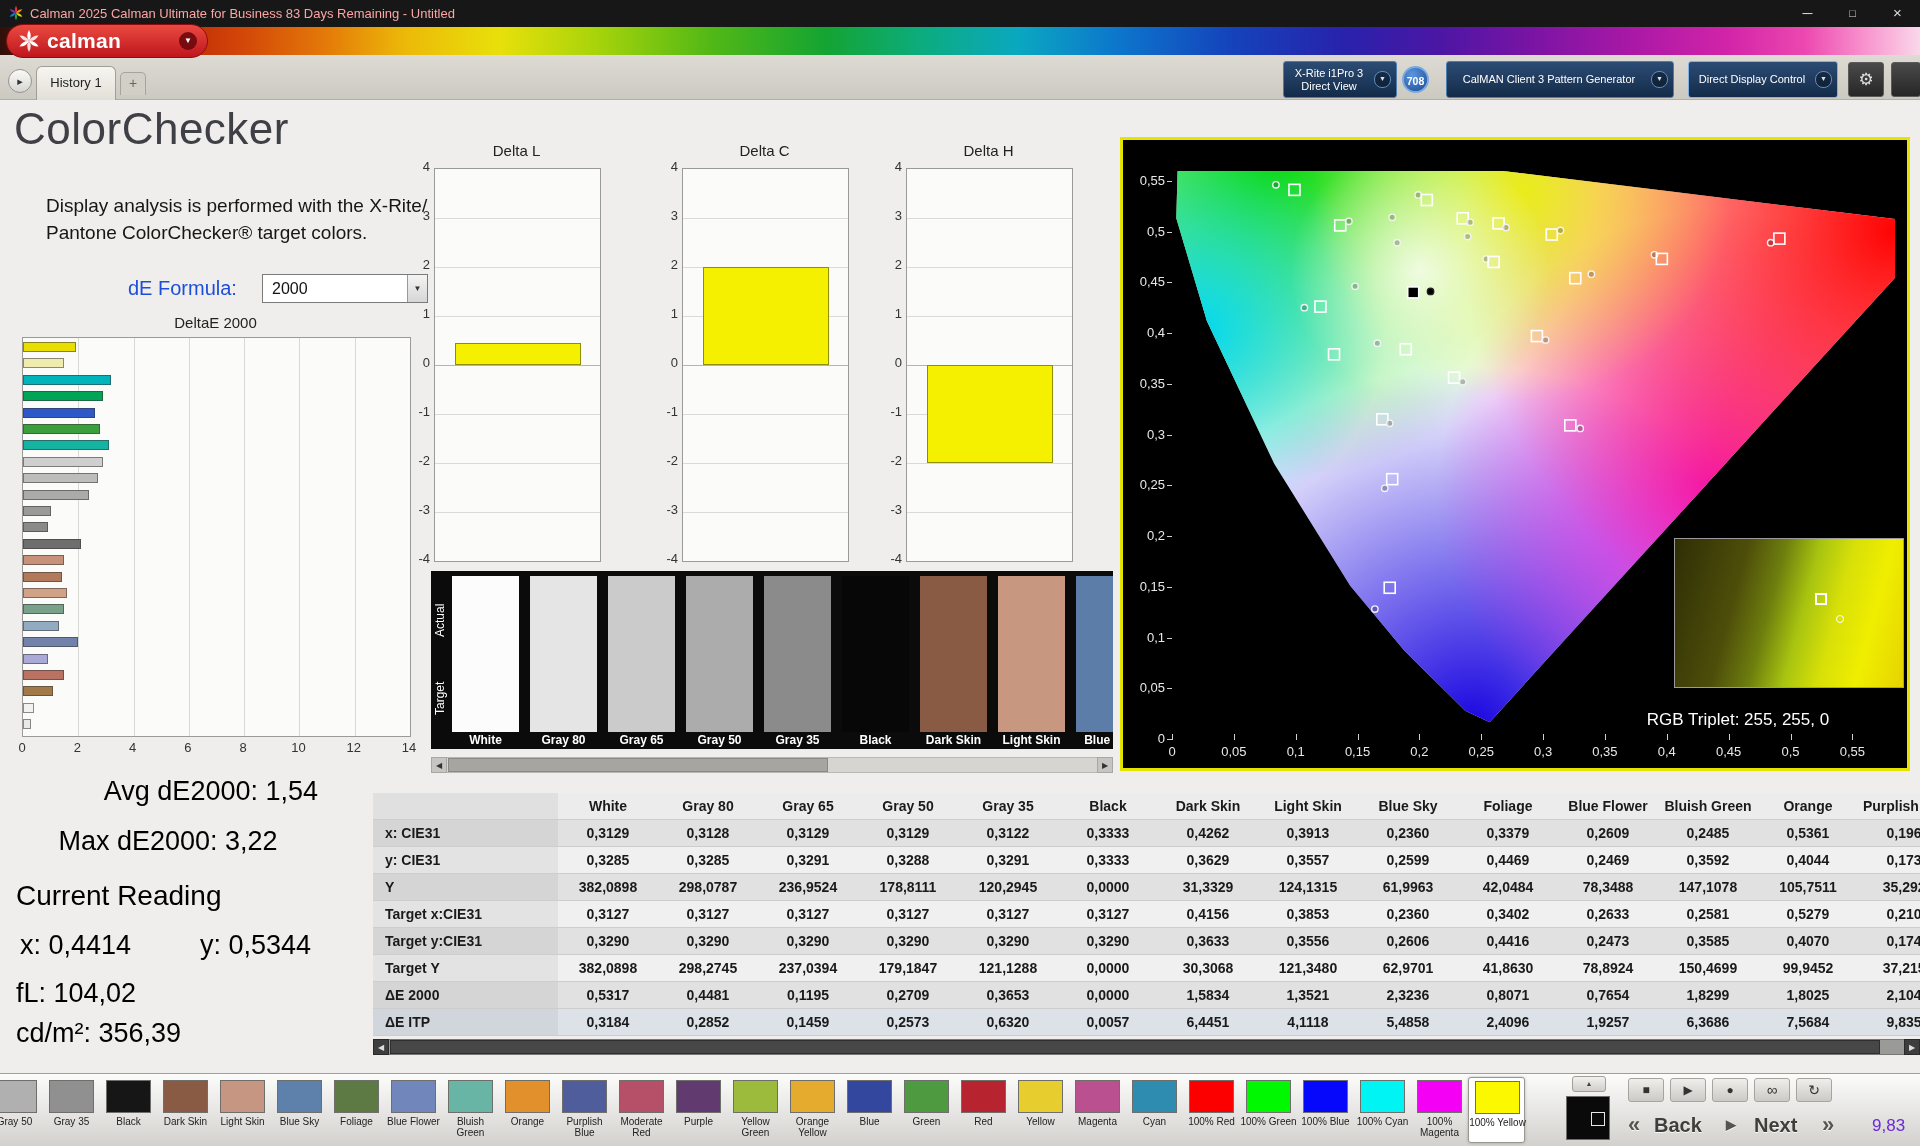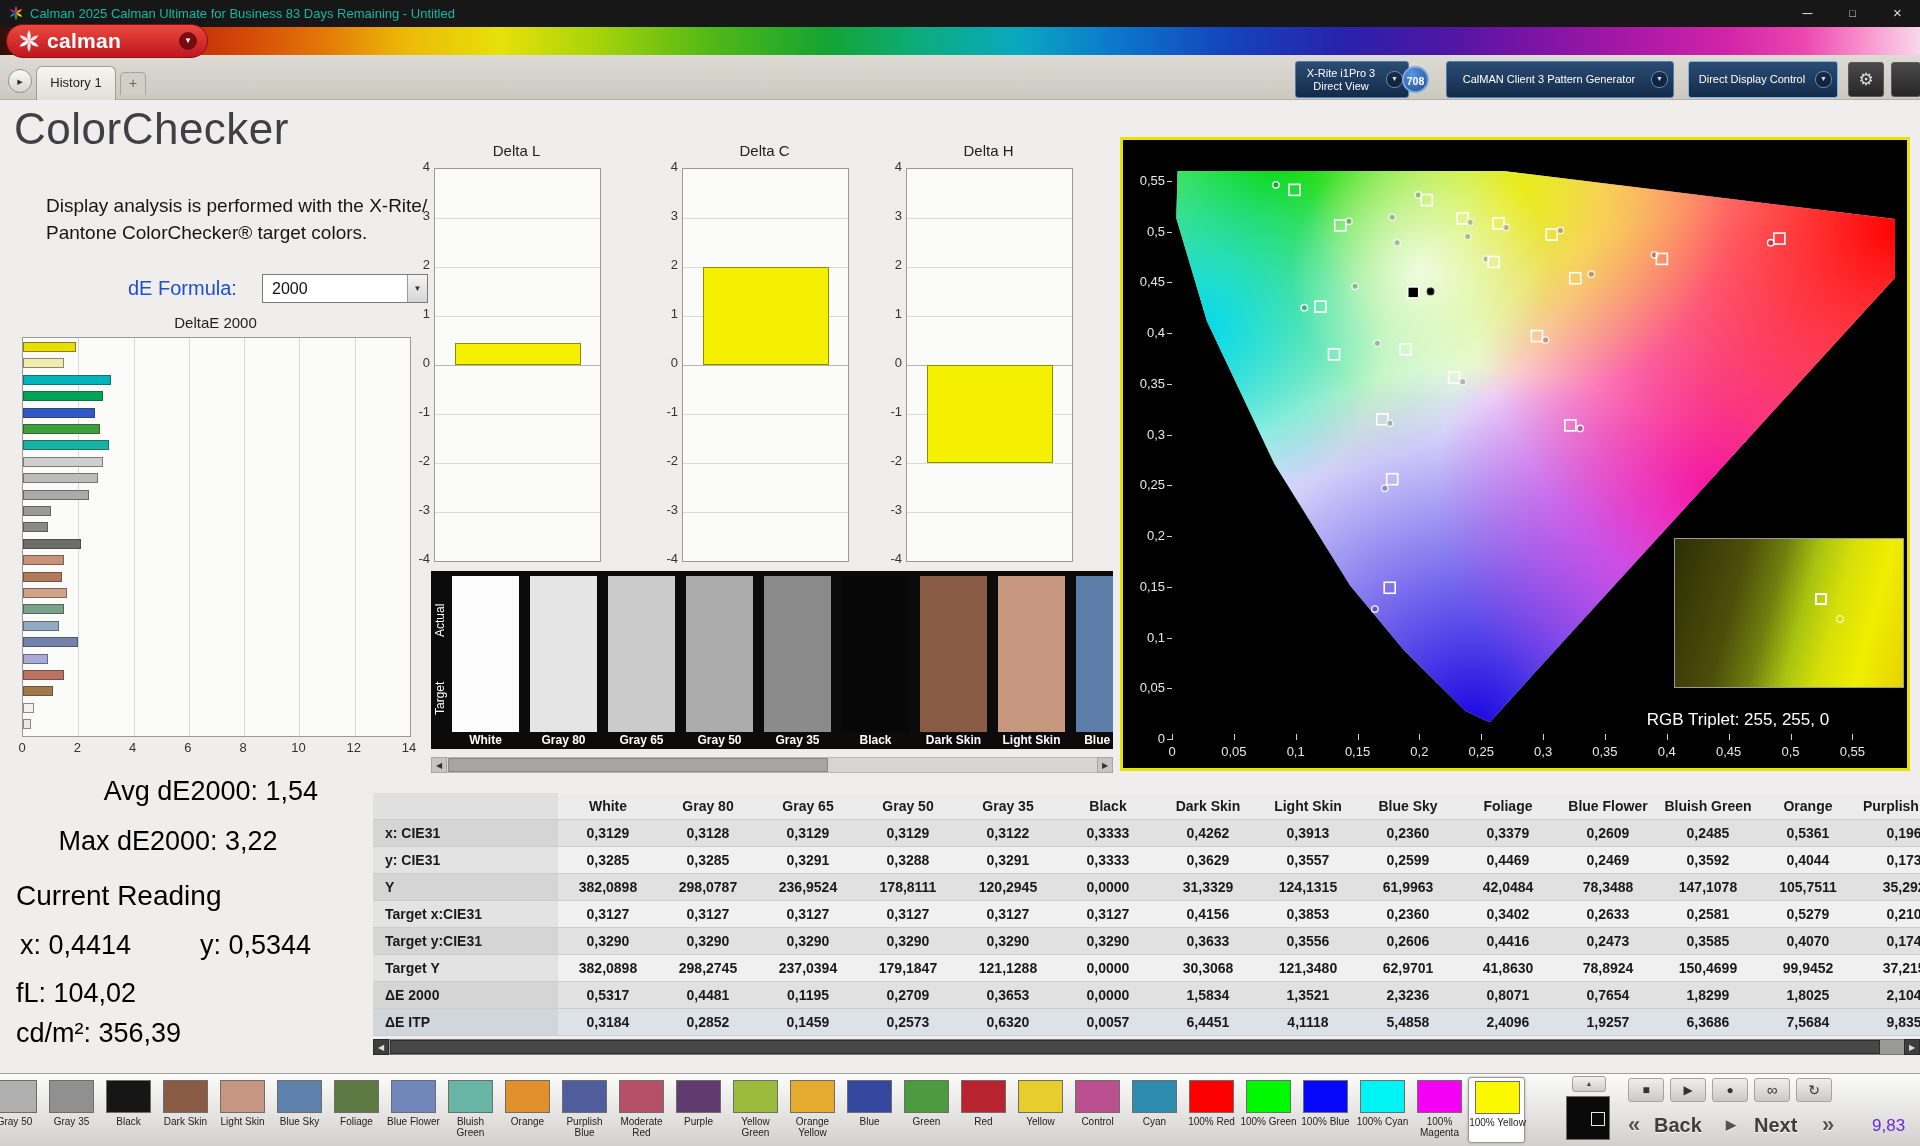--- a/index.html
+++ b/index.html
@@ -2,21 +2,21 @@
 <html><head>
 <meta charset="utf-8">
 <style>
   html,body{margin:0;padding:0;background:#444;}
   #app{position:relative;width:1920px;height:1146px;background:#efeeec;overflow:hidden;
        font-family:"Liberation Sans",sans-serif;color:#111;}
 
   
   .titlebar{position:absolute;left:0;top:0;width:1920px;height:27px;background:#171717;}
   .titlebar .appicon{position:absolute;left:8px;top:5px;}
-  .wtitle{position:absolute;left:30px;top:6px;font-size:13px;color:#14b8a6;white-space:nowrap;}
+  .wtitle{position:absolute;left:30px;top:6px;font-size:13px;color:#fca5a5;white-space:nowrap;}
   .winbtn{position:absolute;top:0;width:45px;height:27px;text-align:center;line-height:26px;color:#dcdcdc;font-size:14px;}
   .wmin{right:90px;} .wmax{right:45px;font-size:11px;} .wclose{right:0;font-size:15px;}
 
   
   .rainbow{position:absolute;left:0;top:27px;width:1920px;height:28px;
     background:linear-gradient(90deg,#30100a 0%,#6e1408 3%,#a81e06 7%,#d04008 12%,#e47a08 17%,#ecb808 21%,#e8e00a 26%,#a8d40a 31%,#52b816 37%,#14a432 43%,#0cac7e 48%,#0aa8c0 53%,#0c78cc 58%,#1444bc 64%,#2822ac 70%,#4c16a4 75%,#7c14a4 80%,#aa18a6 85%,#d224a8 90%,#ec48b0 94%,#f890cc 97%,#fad8ea 100%);}
   .logo{position:absolute;left:6px;top:24px;width:202px;height:34px;border-radius:17px;z-index:5;
     background:linear-gradient(180deg,#ea4a40,#bf161e);border:1px solid #8d0d12;
     display:flex;align-items:center;box-sizing:border-box;padding-left:10px;}
   .logo .ltext{color:#fff;font-size:21px;font-weight:bold;letter-spacing:.3px;margin-left:6px;}
@@ -35,21 +35,21 @@
   .tabplus{position:absolute;left:120px;top:72px;width:26px;height:23px;z-index:6;border-radius:5px 5px 0 0;
     background:#d2cfc7;border:1px solid #a7a49e;border-bottom:none;color:#666;font-size:14px;
     text-align:center;line-height:21px;box-sizing:border-box;}
 
   .dd{position:absolute;top:61px;height:37px;z-index:6;border-radius:3px;box-sizing:border-box;
     background:linear-gradient(180deg,#2c4c74,#132b49);border:1px solid #4d7cb2;color:#fff;
     display:flex;align-items:center;}
   .ddtext{flex:1;text-align:center;font-size:11px;line-height:13px;}
   .ddcaret{width:15px;height:15px;border-radius:8px;background:rgba(0,0,0,.35);border:1px solid #5c8cc0;
     color:#cfe2f8;font-size:7px;line-height:13px;text-align:center;margin-right:5px;flex:0 0 auto;}
-  .dd1{left:1283px;width:114px;margin-left:12px;}
+  .dd1{left:1283px;width:114px;}
   .dd2{left:1446px;width:228px;}
   .dd3{left:1688px;width:150px;border-color:#7fb2e6;}
   .badge{position:absolute;left:1402px;top:66px;width:27px;height:27px;border-radius:50%;z-index:7;
     background:radial-gradient(circle at 35% 30%,#5c96e0,#1c4c94);border:2px solid #79aade;
     color:#fff;font-size:10.5px;font-weight:bold;text-align:center;line-height:27px;box-sizing:border-box;}
   .sqbtn{position:absolute;top:62px;height:35px;z-index:6;background:linear-gradient(180deg,#4a4a4a,#262626);
     border:1px solid #5a5a5a;border-radius:3px;color:#ddd;text-align:center;line-height:33px;font-size:17px;box-sizing:border-box;}
   .gear{left:1848px;width:36px;}
   .extra{left:1891px;width:30px;}
 
@@ -759,21 +759,21 @@
       <div class="patch" style="left: 955px;">
         <div class="chip" style="background: rgb(183, 35, 46);"></div>
         <div class="chip-lab">Red</div>
       </div>
       <div class="patch" style="left: 1012px;">
         <div class="chip" style="background: rgb(232, 205, 46);"></div>
         <div class="chip-lab">Yellow</div>
       </div>
       <div class="patch" style="left: 1069px;">
         <div class="chip" style="background: rgb(187, 80, 144);"></div>
-        <div class="chip-lab">Control</div>
+        <div class="chip-lab">Magenta</div>
       </div>
       <div class="patch" style="left: 1126px;">
         <div class="chip" style="background: rgb(46, 140, 176);"></div>
         <div class="chip-lab">Cyan</div>
       </div>
       <div class="patch" style="left: 1183px;">
         <div class="chip" style="background: rgb(252, 0, 0);"></div>
         <div class="chip-lab">100% Red</div>
       </div>
       <div class="patch" style="left: 1240px;">

